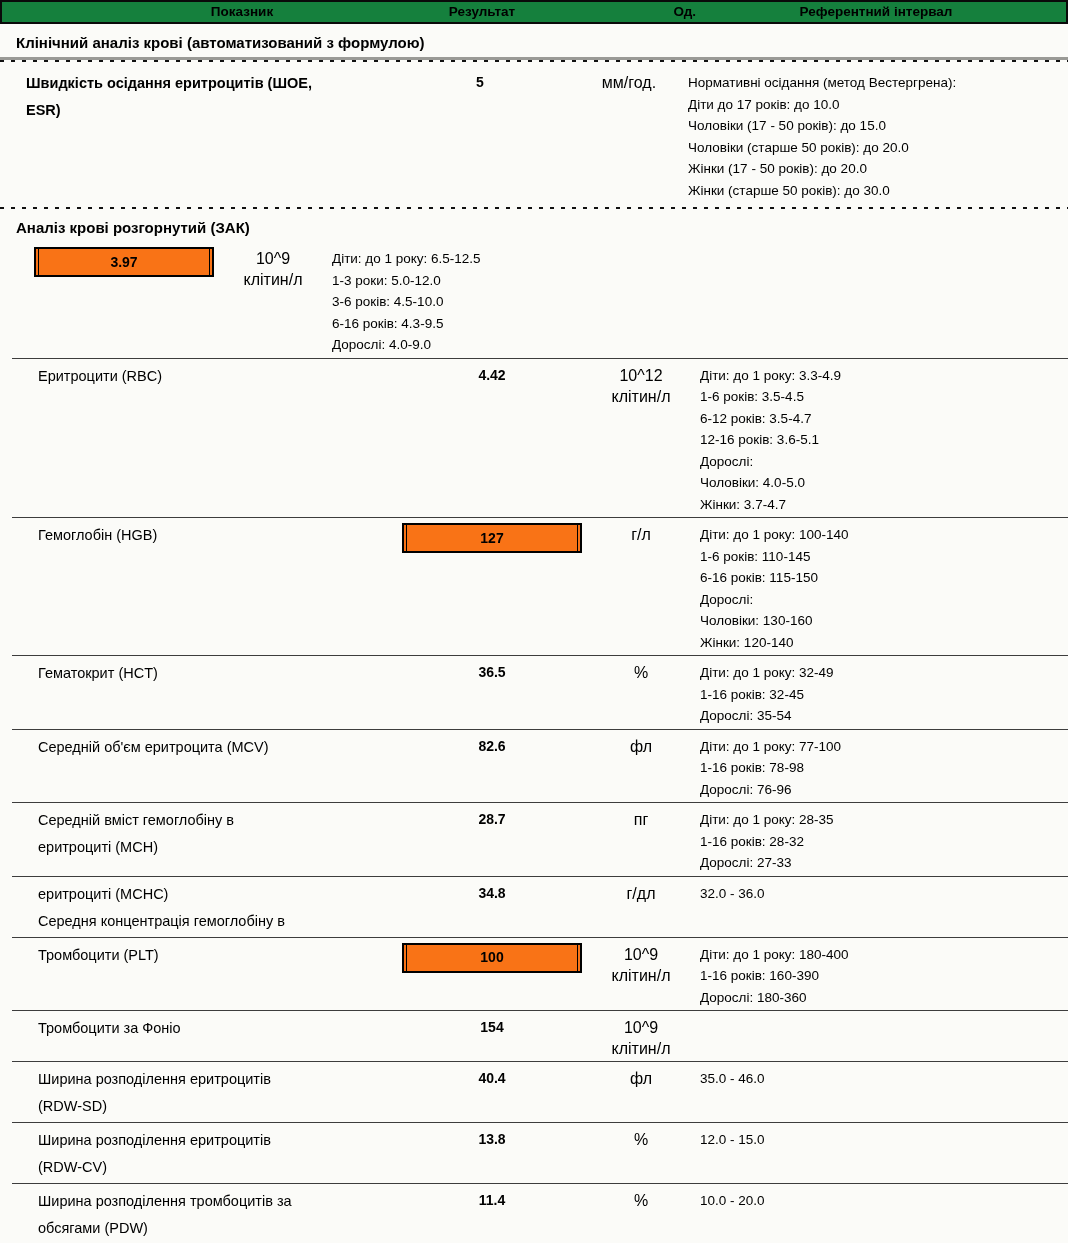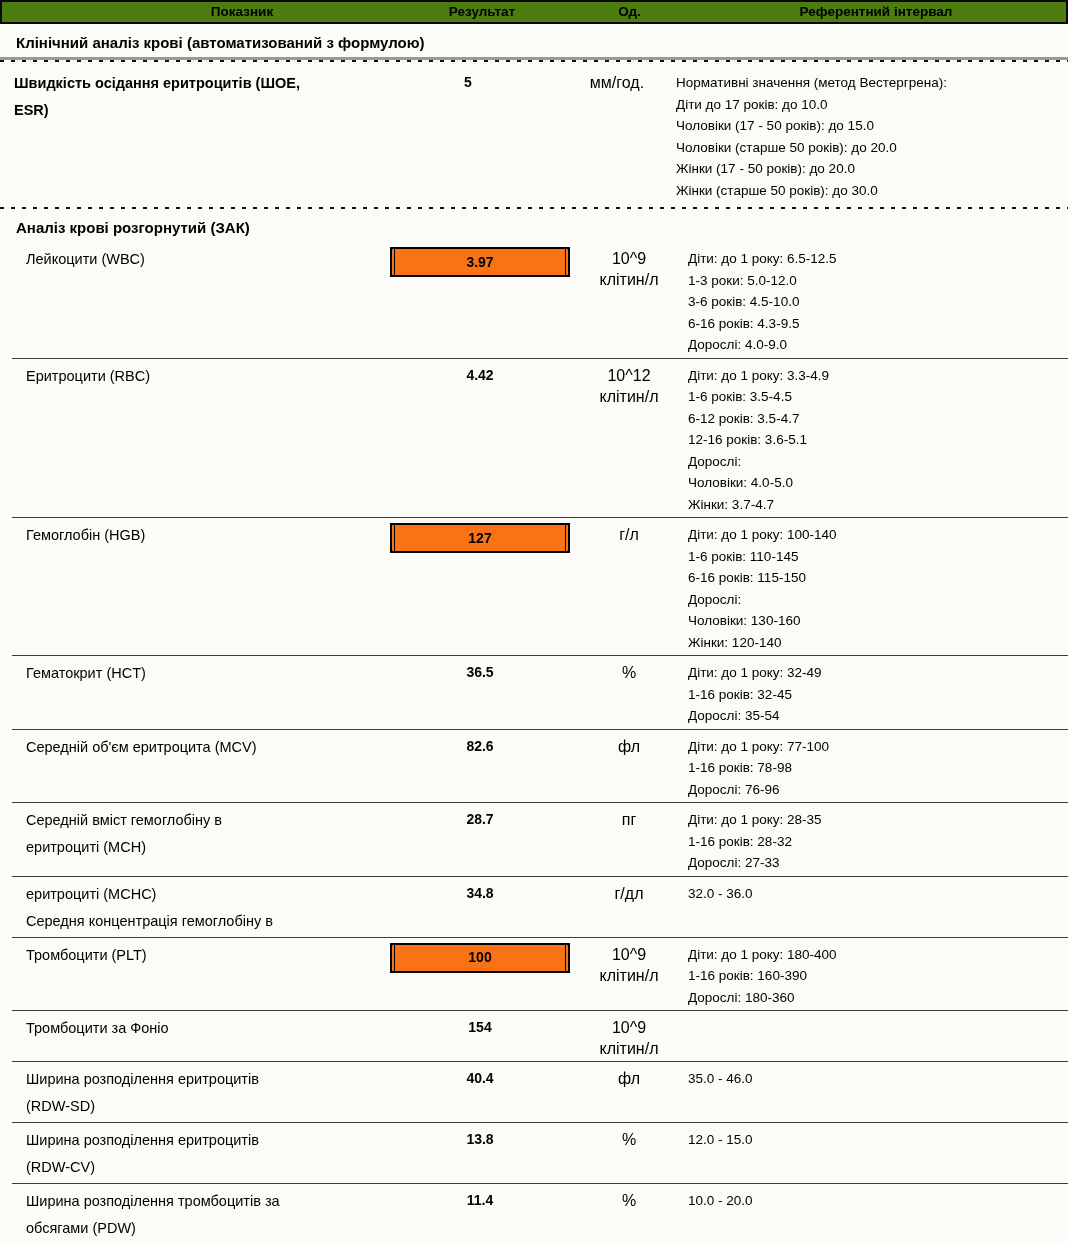--- a/index.html
+++ b/index.html
@@ -5,50 +5,50 @@
   html,body{margin:0;padding:0;}
   body{
     width:1068px;height:1243px;overflow:hidden;
     background:#fbfbf8;color:#000;
     font-family:"Liberation Sans", sans-serif;
     position:relative;
   }
   
   .hdr{
     position:relative;height:20px;
-    background:#4d7c0f;
+    background:#15803d;
     border:2px solid #0a0a0a;
     box-sizing:content-box;
   }
   .hdr span{
     position:absolute;top:2px;
     font-size:13.5px;font-weight:bold;text-align:center;
     white-space:nowrap;
   }
   .hdr .h1{left:0;width:480px;}
   .hdr .h2{left:380px;width:200px;}
-  .hdr .h3{left:575px;width:105px;}
+  .hdr .h3{left:589px;width:105px;text-align:right;}
   .hdr .h4{left:680px;width:388px;}
   
   .sec-title{
     font-size:15px;font-weight:bold;
     padding:9px 0 4px 4px;line-height:20px;margin-left:12px;
   }
   
   .sep-dotted{
     height:2px;width:1068px;
     background:repeating-linear-gradient(90deg,#111 0 4px,transparent 4px 11px);
   }
   .sep-graybar{
     height:3px;width:1068px;background:#9a9a96;
   }
   
   .row{
     display:flex;align-items:flex-start;
-    padding:6px 0 2px 0;
+    padding:6px 0 2px 12px;
     position:relative;
   }
   .row.hline{border-top:1px solid #3d3d3d;}
   .row.hline{margin-left:12px;padding-left:-12px;}
   .row.hline{width:1056px;}
   .row.noline{width:1056px;margin-left:12px;}
   .c-label{
     flex:0 0 354px;padding-left:14px;
     font-size:14.5px;line-height:27px;
   }
@@ -106,37 +106,34 @@
       <div>Швидкість осідання еритроцитів (ШОЕ,</div>
       <div>ESR)</div>
     </div>
     <div class="c-result">
       <span class="resval">5</span>
     </div>
     <div class="c-unit">
       <div>мм/год.</div>
     </div>
     <div class="c-ref">
-      <div>Нормативні значення (метод Вестергрена):</div>
+      <div>Нормативні осідання (метод Вестергрена):</div>
       <div>Діти до 17 років: до 10.0</div>
       <div>Чоловіки (17 - 50 років): до 15.0</div>
       <div>Чоловіки (старше 50 років): до 20.0</div>
       <div>Жінки (17 - 50 років): до 20.0</div>
       <div>Жінки (старше 50 років): до 30.0</div>
     </div>
   </div>
 
   <div class="sep-dotted"></div>
 
   <div class="sec-title">Аналіз крові розгорнутий (ЗАК)</div>
 
   <div class="row noline">
-    <div class="c-label">
-      <div>Лейкоцити (WBC)</div>
-    </div>
     <div class="c-result">
       <div class="resbox">
         <span class="resval">3.97</span>
       </div>
     </div>
     <div class="c-unit">
       <div>10^9</div>
       <div>клітин/л</div>
     </div>
     <div class="c-ref">

